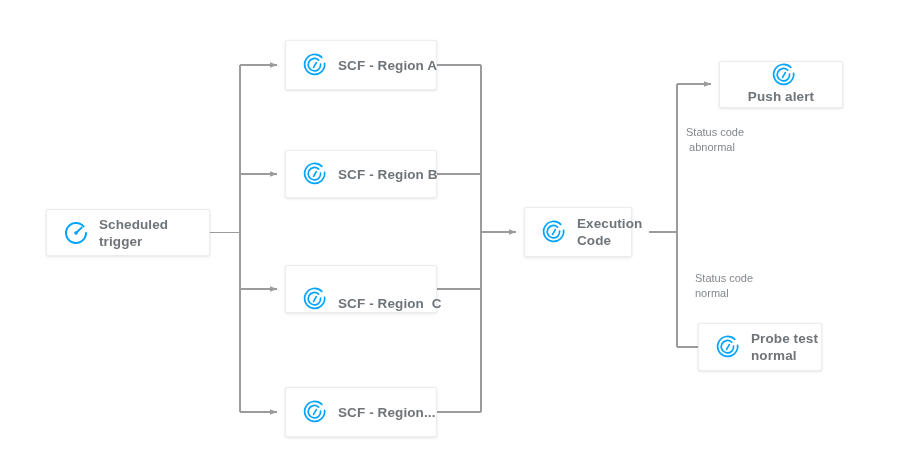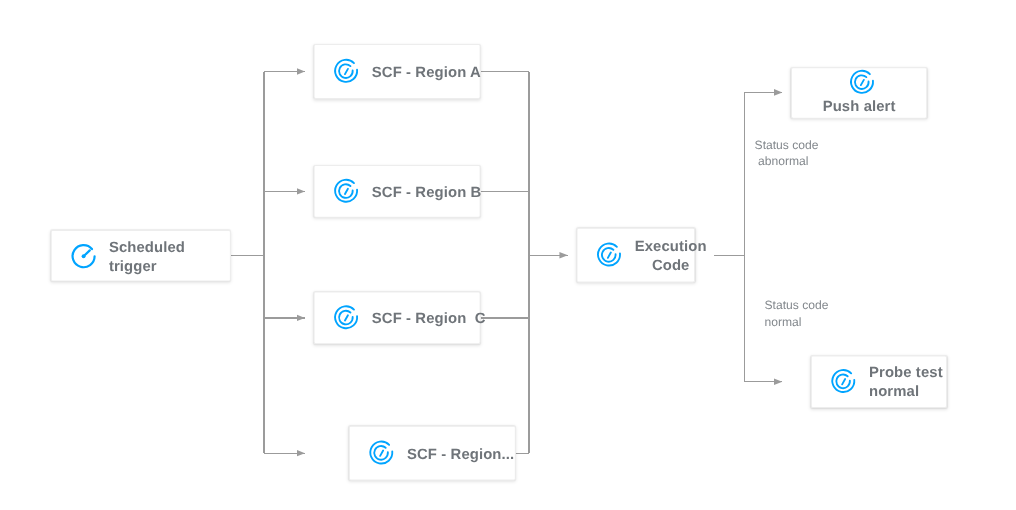--- a/index.html
+++ b/index.html
@@ -58,25 +58,25 @@
     font-weight: normal;
     color: #83888d;
     line-height: 15px;
     white-space: pre;
     z-index: 2;
   }
   
   #node-trigger      { left: 46px;  top: 209px; width: 164px; height: 47px; }
   #node-scf-a        { left: 285px; top: 40px;  width: 152px; height: 50px; }
   #node-scf-b        { left: 285px; top: 150px; width: 152px; height: 48px; }
-  #node-scf-c        { left: 285px; top: 265px; width: 152px; height: 48px; }
-  #node-scf-d        { left: 285px; top: 387px; width: 152px; height: 50px; margin-left: 32px; }
-  #node-execution    { left: 524px; top: 207px; width: 108px; height: 50px; text-align: center; }
+  #node-scf-c        { left: 285px; top: 265px; width: 152px; height: 48px; align-items: flex-end; }
+  #node-scf-d        { left: 285px; top: 387px; width: 152px; height: 50px; }
+  #node-execution    { left: 524px; top: 207px; width: 108px; height: 50px; }
   #node-push-alert   { left: 719px; top: 61px;  width: 124px; height: 47px; flex-direction: column; }
-  #node-probe-normal { left: 737px; top: 323px; width: 124px; height: 48px; }
+  #node-probe-normal { left: 698px; top: 323px; width: 124px; height: 48px; }
 
   #label-abnormal { left: 686px; top: 125px; }
   #label-normal   { left: 695px; top: 271px; }
 </style>
 </head>
 <body>
 
 <div id="canvas">
 
   <svg id="edges" viewBox="0 0 924 464" width="924" height="464" aria-hidden="true">

